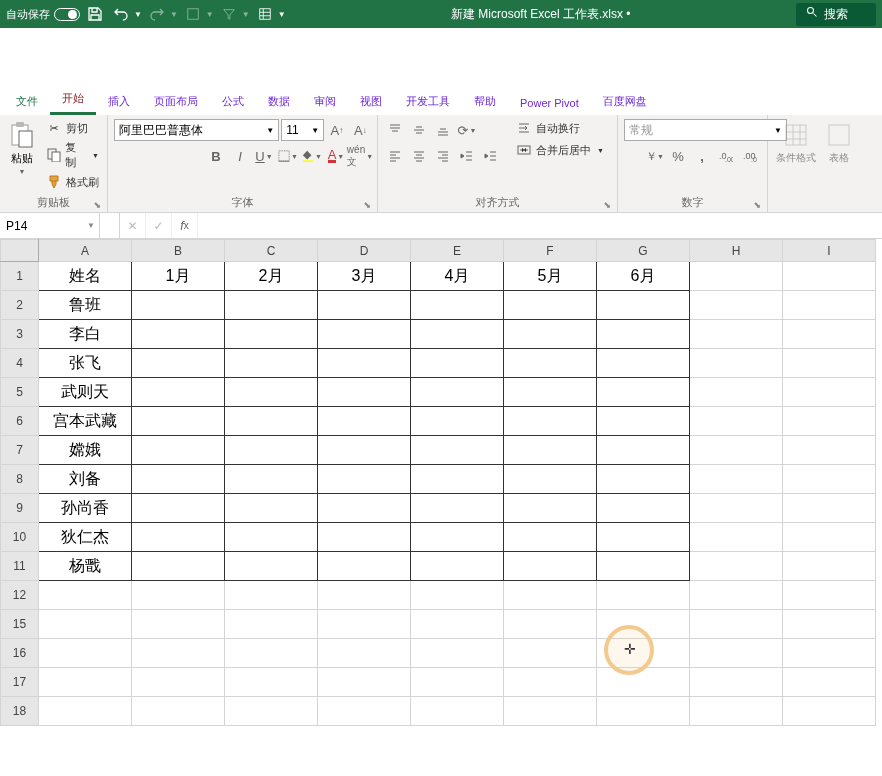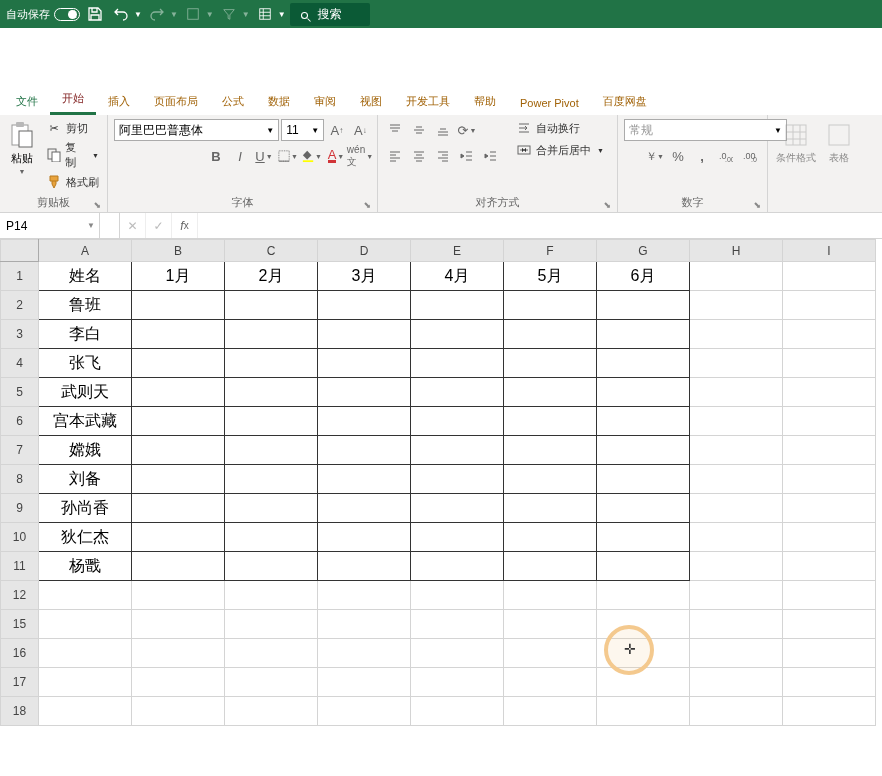--- a/index.html
+++ b/index.html
@@ -7,25 +7,25 @@
 
 
 .titlebar { background: #217346; color: #fff; height: 28px; display: flex; align-items: center; padding: 0 6px; gap: 4px; }
 .autosave { display: flex; align-items: center; gap: 4px; font-size: 11px; }
 .toggle { width: 26px; height: 13px; border: 1px solid #fff; border-radius: 7px; display: inline-flex; align-items: center; padding: 0 2px; font-size: 8px; justify-content: flex-end; }
 .toggle::before { content: ""; width: 9px; height: 9px; border-radius: 50%; background: #fff; position: absolute; }
 .toggle { position: relative; }
 .tb-icon { width: 22px; height: 22px; display: inline-flex; align-items: center; justify-content: center; font-size: 14px; cursor: pointer; border-radius: 2px; }
 .tb-drop { font-size: 8px; margin-left: -2px; }
 .titlebar .title { flex: 1; text-align: center; font-size: 12px; }
-.search-box { background: #0b5a36; border-radius: 2px; padding: 3px 10px; display: flex; align-items: flex-end; gap: 6px; font-size: 12px; width: 80px; }
+.search-box { background: #0b5a36; border-radius: 2px; padding: 3px 10px; display: flex; align-items: flex-start; gap: 6px; font-size: 12px; width: 80px; }
 
 
 .ribbon-tabs { background: #fff; border-bottom: 0; display: flex; height: 39px; align-items: flex-end; padding: 0 4px; font-size: 11px; margin-top: 48px; }
-.ribbon-tab { padding: 6px 12px; cursor: pointer; color: #a16207; }
+.ribbon-tab { padding: 6px 12px; cursor: pointer; color: #6d28d9; }
 .ribbon-tab.active { color: #7f1d1d; border-bottom: 3px solid #217346; font-weight: 500; }
 .ribbon-tab.file { color: #217346; }
 
 
 .ribbon { background: #f3f2f1; border-bottom: 1px solid #d4d4d4; display: flex; height: 98px; position: relative; }
 .group { border-right: 1px solid #d4d4d4; padding: 4px 6px 2px; display: flex; flex-direction: column; justify-content: space-between; }
 .group-label { font-size: 11px; color: #666; text-align: center; padding-top: 2px; position: relative; }
 .group-label .launcher { position: absolute; right: 0; bottom: 0; font-size: 9px; color: #888; cursor: pointer; }
 .group-body { display: flex; gap: 6px; align-items: flex-start; flex: 1; }
 
@@ -120,20 +120,21 @@
       </svg>
   </span>
   <span class="tb-drop disabled">▼</span>
   <span class="tb-icon">
     <svg width="14" height="14" viewBox="0 0 16 16">
         <rect x="2" y="2" width="12" height="12" fill="none" stroke="#fff"></rect>
         <path stroke="#fff" d="M2 6h12M2 10h12M6 2v12"></path>
       </svg>
   </span>
   <span class="tb-drop">▼</span>
+  <div class="title">新建 Microsoft Excel 工作表.xlsx  •</div>
   <div class="search-box">
     <svg width="12" height="12" viewBox="0 0 16 16">
         <circle cx="6" cy="6" r="4" fill="none" stroke="#fff" stroke-width="1.4"></circle>
         <path stroke="#fff" stroke-width="1.4" d="M10 10l4 4"></path>
       </svg>
     <span>搜索</span>
   </div>
 </div>
 
 <div class="ribbon-tabs">

